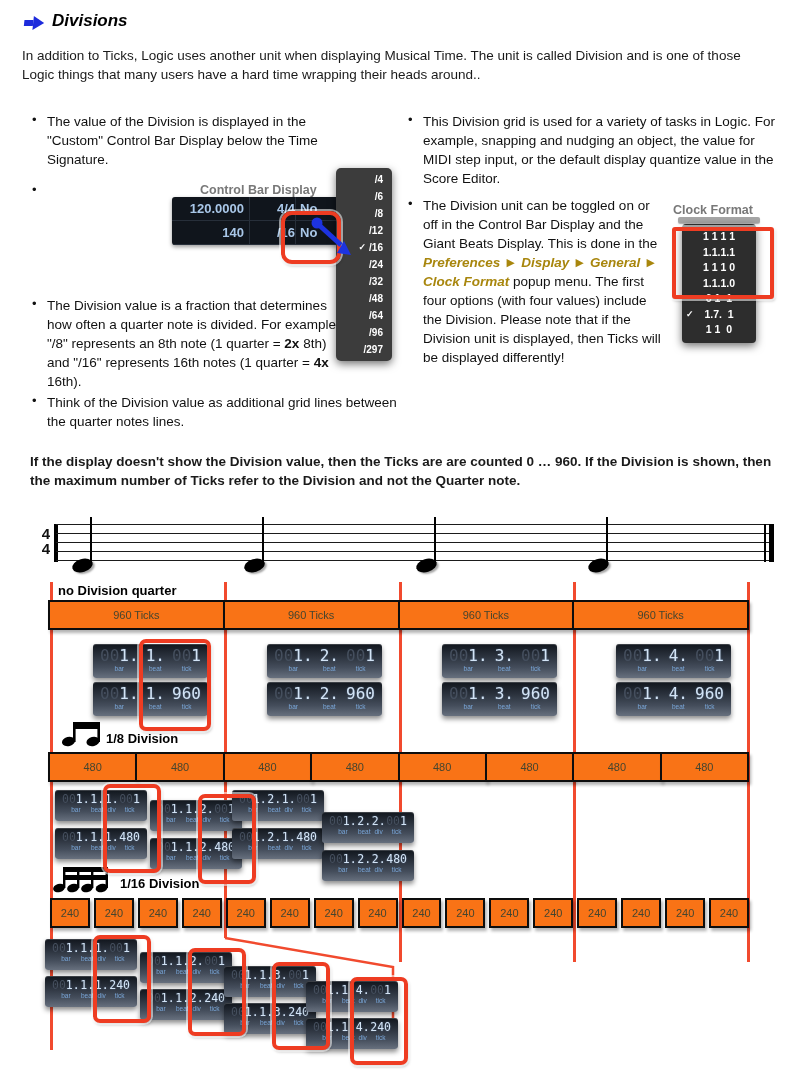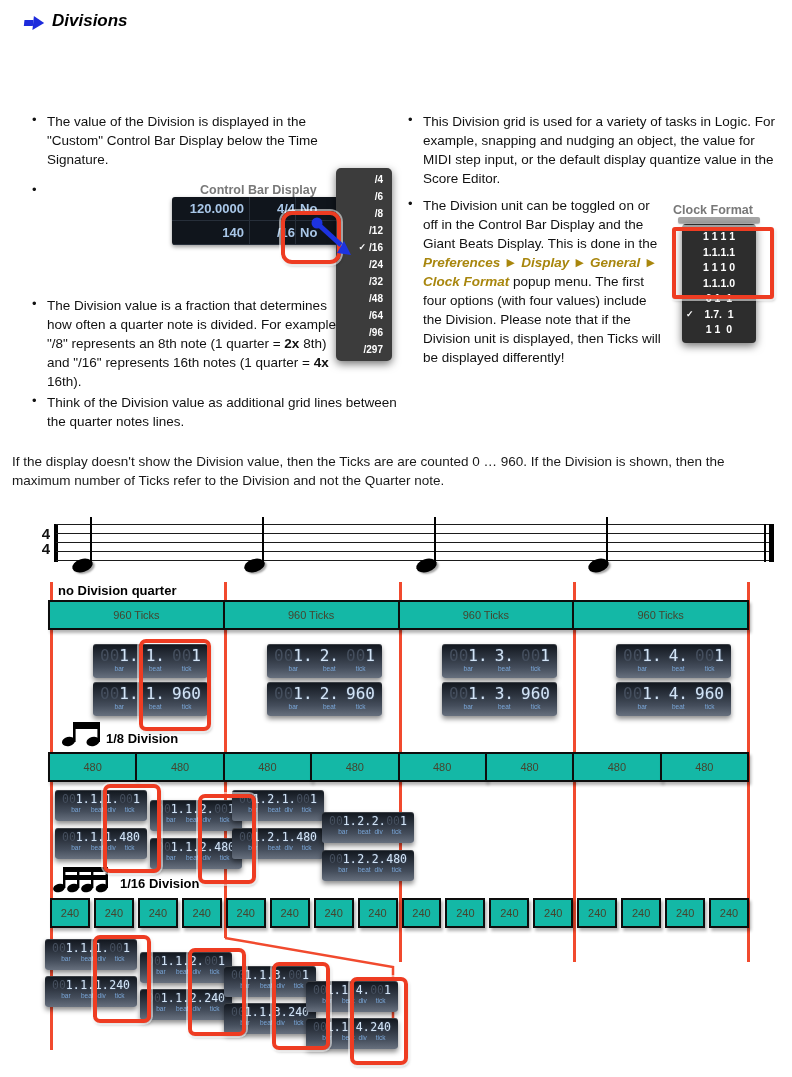--- a/index.html
+++ b/index.html
@@ -46,21 +46,21 @@
   
   .staffline{position:absolute;left:56px;width:718px;height:1.4px;background:#1b1b1b;}
   .barline{position:absolute;background:#000;}
   .timesig{position:absolute;left:39px;width:14px;text-align:center;font-weight:bold;font-size:15px;line-height:15px;}
   .notehead{position:absolute;width:21px;height:13px;background:#000;border-radius:50%;
             transform:rotate(-16deg);box-shadow:1.5px 2px 2px rgba(0,0,0,.35);}
   .notestem{position:absolute;width:2.4px;height:47px;background:#000;}
 
   
   .tickrow{position:absolute;left:50px;width:699px;display:flex;z-index:2;}
-  .tickcell{flex:1;height:26px;background:#14b8a6;border:2px solid #0d0d0d;margin-left:-2px;
+  .tickcell{flex:1;height:26px;background:#f97316;border:2px solid #0d0d0d;margin-left:-2px;
             text-align:center;line-height:26px;font-size:11px;color:#45452f;
             box-shadow:2px 3px 3px rgba(0,0,0,.3);}
   .tickrow.gapped{gap:4px;}
   .tickrow.gapped .tickcell{margin-left:0;}
 
   
   .lcd{position:absolute;border-radius:3px;display:flex;justify-content:space-between;
        padding:2px 7px 1px;box-sizing:border-box;
        background:linear-gradient(180deg,#11161d 0%,#2a313c 35%,#454e5c 70%,#67707e 100%);
        box-shadow:0 3px 5px rgba(0,0,0,.45), inset 0 1px 0 rgba(255,255,255,.18);}
@@ -84,20 +84,21 @@
   <span class="abs" style="left:22px;top:15px;">
     <svg width="24" height="16" viewBox="0 0 24 16">
         <g transform="skewX(-6)" fill="#1d2bdc">
           <rect x="3" y="5" width="9" height="6"></rect>
           <polygon points="12,1 23,8 12,15"></polygon>
         </g>
       </svg>
   </span>
   <div class="abs title" style="left:52px;top:11px;">Divisions</div>
 
+  <div class="abs body-text" style="left:22px;top:46px;width:748px;">In addition to Ticks, Logic uses another unit when displaying Musical Time. The unit is called Division and is one of those Logic things that many users have a hard time wrapping their heads around..</div>
 
   <div class="bullet" style="left:32px;top:112px;width:328px;">
     <span class="dot">•</span>
     <div class="btext"><span><span class="seg">The value of the Division is displayed in the "Custom" Control Bar Display below the Time Signature.</span></span></div>
   </div>
   <div class="bullet" style="left:32px;top:182px;width:139px;">
     <span class="dot">•</span>
   </div>
   <div class="bullet" style="left:32px;top:296px;width:373px;">
     <span class="dot">•</span>
@@ -154,21 +155,21 @@
       <div class="menu-item"><span>1 1 1 1</span></div>
       <div class="menu-item"><span>1.1.1.1</span></div>
       <div class="menu-item"><span>1 1 1 0</span></div>
       <div class="menu-item"><span>1.1.1.0</span></div>
       <div class="menu-item"><span>6 1  1</span></div>
       <div class="menu-item"><span class="chk">✓</span><span>1.7.  1</span></div>
       <div class="menu-item"><span>1 1  0</span></div>
     </div>
   <div class="redbox" style="left:672px;top:227px;width:94px;height:64px;border-radius:3px;"></div>
 
-  <div class="abs body-text" style="left:12px;top:452px;width:752px;">If the display doesn't show the Division value, then the Ticks are are counted 0 … 960. If the Division is shown, then the maximum number of Ticks refer to the Division and not the Quarter note.</div>
+  <div class="abs body-text" style="left:30px;top:452px;width:752px;font-weight:bold;">If the display doesn't show the Division value, then the Ticks are are counted 0 … 960. If the Division is shown, then the maximum number of Ticks refer to the Division and not the Quarter note.</div>
 
   <div>
     <div class="barline" style="left:54px;top:524px;width:4px;height:38px;"></div>
     <div class="staffline" style="top:524px;"></div>
     <div class="staffline" style="top:533px;"></div>
     <div class="staffline" style="top:542px;"></div>
     <div class="staffline" style="top:551px;"></div>
     <div class="staffline" style="top:560px;"></div>
     <div class="barline" style="left:764px;top:524px;width:1.5px;height:38px;"></div>
     <div class="barline" style="left:769px;top:524px;width:4.5px;height:38px;"></div>

